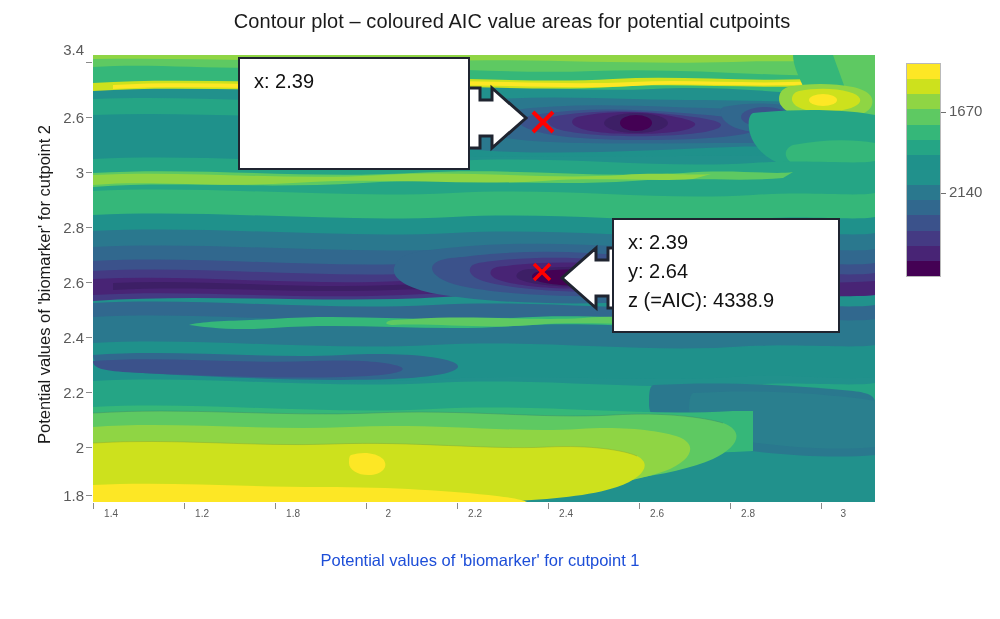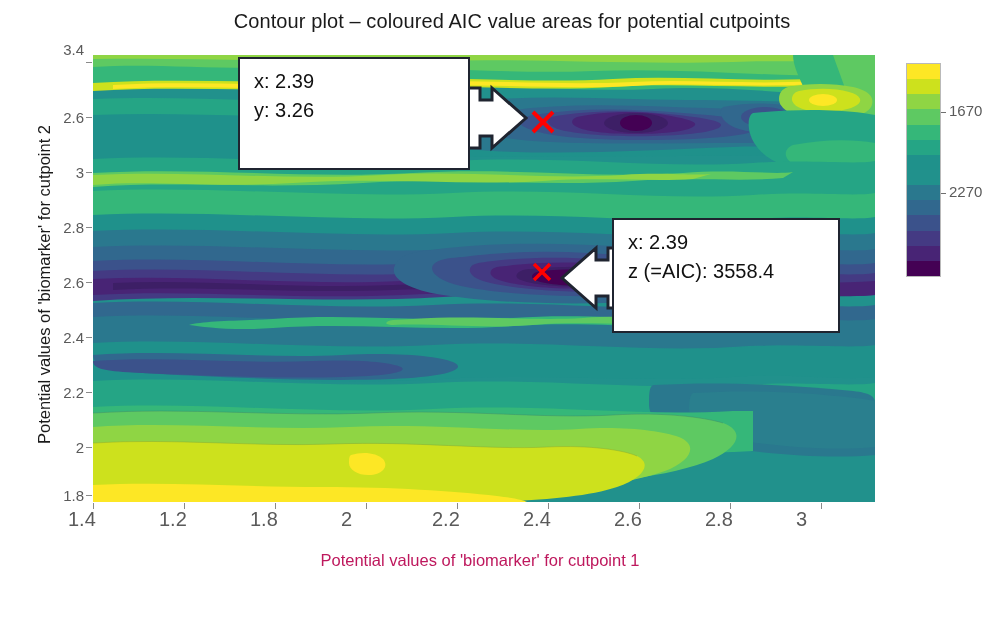--- a/index.html
+++ b/index.html
@@ -28,39 +28,39 @@
     left:-186px; top:275px;
     width:460px;
     transform:rotate(-90deg);
     transform-origin:center center;
     text-align:center;
     font-size:16.5px;
     color:#1a1a1a;
   }
   #xlabel{
     position:absolute;left:0;top:551px;width:960px;
-    text-align:center;font-size:16.5px;color:#be185d;
+    text-align:center;font-size:16.5px;color:#1d4ed8;
   }
   #subcaption{
     position:absolute;left:0;top:576px;width:960px;
     text-align:center;font-size:16.5px;color:#1a1a1a;
   }
 
   
   #plot{
     position:absolute;
     left:93px;top:55px;
     width:782px;height:447px;
     overflow:hidden;
     background:#2a7f8e;
   }
   #plotsvg{display:block;width:782px;height:447px;}
   .ytickwrap{position:absolute;left:44px;width:40px;text-align:right;font-size:15px;color:#5a5a5a;}
   .ytickdash{position:absolute;left:86px;width:6px;height:1px;background:#8a8a8a;}
-  .xtickwrap{position:absolute;top:508px;width:50px;text-align:left;font-size:20px;color:#5a5a5a;}
+  .xtickwrap{position:absolute;top:508px;width:50px;text-align:right;font-size:10px;color:#5a5a5a;}
   .xtickmark{position:absolute;top:503px;width:1px;height:6px;background:#8a8a8a;}
 
   
   #cbar{
     position:absolute;left:906px;top:63px;
     width:35px;height:214px;
     border:1px solid #b9b9b9;
     box-sizing:border-box;
     overflow:hidden;
   }
@@ -240,38 +240,38 @@
       <div class="cband" style="height: 15.1429px; background: rgb(42, 120, 142);"></div>
       <div class="cband" style="height: 15.1429px; background: rgb(49, 104, 142);"></div>
       <div class="cband" style="height: 15.1429px; background: rgb(59, 82, 139);"></div>
       <div class="cband" style="height: 15.1429px; background: rgb(68, 58, 131);"></div>
       <div class="cband" style="height: 15.1429px; background: rgb(72, 36, 117);"></div>
       <div class="cband" style="height: 15.1429px; background: rgb(68, 1, 84);"></div>
     </div>
   <div class="cbtickmark" style="top:112px"></div>
   <div class="cbtick" style="left:949px;top:102px">1670</div>
   <div class="cbtickmark" style="top:193px"></div>
-  <div class="cbtick" style="left:949px;top:183px">2270</div>
+  <div class="cbtick" style="left:949px;top:183px">2140</div>
 
   <svg style="position:absolute;left:528px;top:108px;width:30px;height:28px" viewBox="0 0 30 28">
     <path d="M5,4 L25,24 M25,4 L5,24" stroke="#ff0000" stroke-width="4" fill="none" stroke-linecap="butt"></path>
   </svg>
   <svg style="position:absolute;left:530px;top:261px;width:24px;height:22px" viewBox="0 0 24 22">
     <path d="M4,3 L20,19 M20,3 L4,19" stroke="#ff0000" stroke-width="3.5" fill="none" stroke-linecap="butt"></path>
   </svg>
 
   <svg class="arrowsvg" style="left:462px;top:86px;width:68px;height:64px" viewBox="0 0 68 64">
     <path d="M2,2 L18,2 L18,14 L30,14 L30,2 L64,32 L30,62 L30,50 L18,50 L18,62 L2,62 Z" fill="#ffffff" stroke="#1f2430" stroke-width="3" stroke-linejoin="miter"></path>
   </svg>
   <div class="callout" style="left:238px;top:57px;width:232px;height:113px">
     <span class="ln">x: 2.39</span>
-    <span class="ln">y: 3.26</span>
   </div>
 
   <svg class="arrowsvg" style="left:558px;top:246px;width:68px;height:64px" viewBox="0 0 68 64">
     <path d="M66,2 L50,2 L50,14 L38,14 L38,2 L4,32 L38,62 L38,50 L50,50 L50,62 L66,62 Z" fill="#ffffff" stroke="#1f2430" stroke-width="3" stroke-linejoin="miter"></path>
   </svg>
   <div class="callout" style="left:612px;top:218px;width:228px;height:115px">
     <span class="ln">x: 2.39</span>
-    <span class="ln">z (=AIC): 3558.4</span>
+    <span class="ln">y: 2.64</span>
+    <span class="ln">z (=AIC): 4338.9</span>
   </div>
 
 </div>
 
 </body></html>

